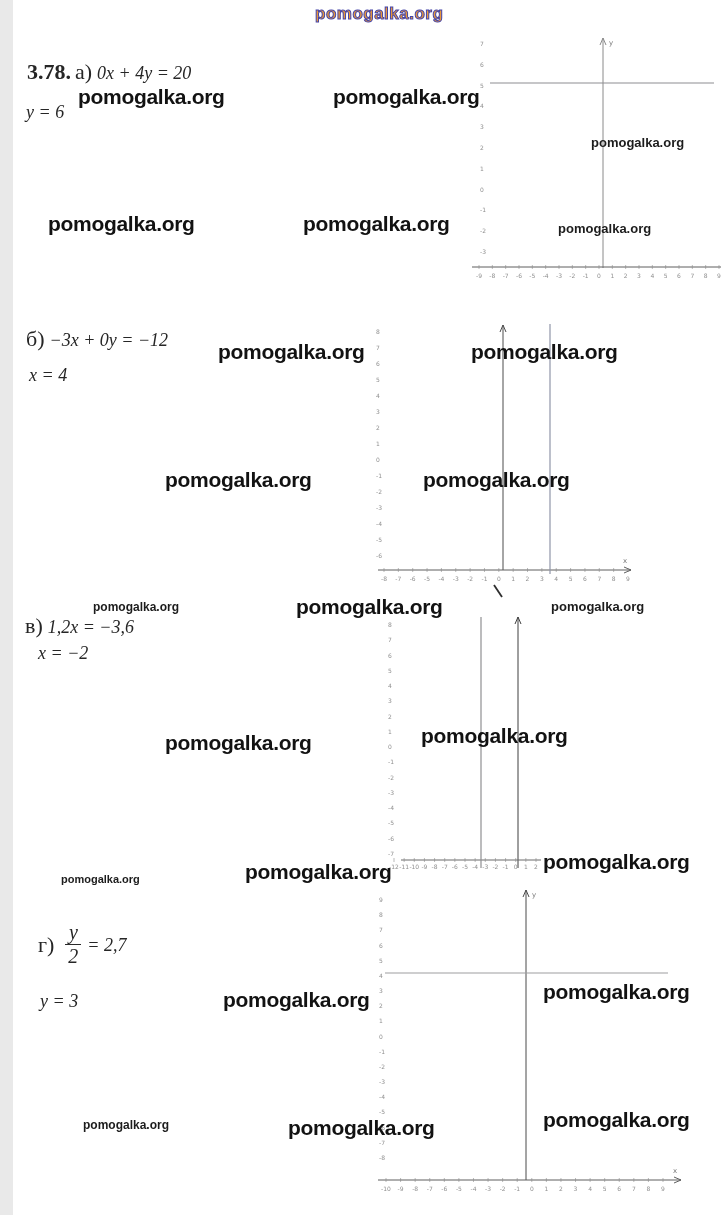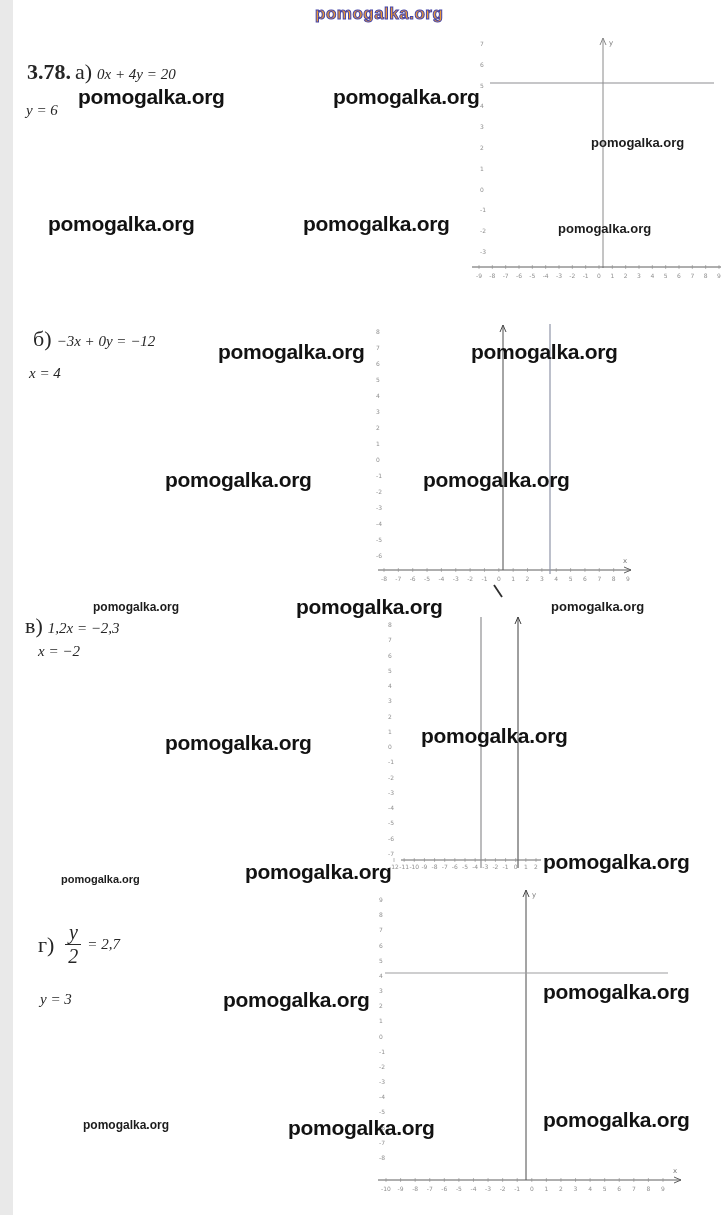--- a/index.html
+++ b/index.html
@@ -21,21 +21,21 @@
     white-space:nowrap;line-height:1;
   }
   .wm-small{
     position:absolute;font-family:"Liberation Sans",sans-serif;
     font-weight:600;color:#1c1c1c;white-space:nowrap;line-height:1;
   }
   
   .mathline{white-space:nowrap;color:#262626;line-height:1;}
   .m-bold{font-family:"Liberation Serif",serif;font-weight:700;font-size:22px;font-style:normal;}
   .m-label{font-family:"Liberation Serif",serif;font-size:22px;font-style:normal;margin:0 5px 0 4px;}
-  .m-eq{font-family:"Liberation Serif",serif;font-size:15px;font-style:italic;}
+  .m-eq{font-family:"Liberation Serif",serif;font-size:18px;font-style:italic;}
   .frac{display:inline-block;text-align:center;vertical-align:middle;margin:0 6px;}
   .frac .num,.frac .den{display:block;font-family:"Liberation Serif",serif;
         font-style:italic;font-size:20px;color:#262626;line-height:1.05;padding:0 3px;}
   .frac .bar{display:block;border-top:1.6px solid #2a2a2a;margin:1px 0;}
   .g-row{display:flex;align-items:center;}
   svg text{font-family:"DejaVu Sans",sans-serif;}
 </style>
 </head>
 <body>
 
@@ -297,27 +297,27 @@
       <div class="wm-small" style="left: 538px; top: 600px; font-size: 13px;">pomogalka.org</div>
       <div class="wm-small" style="left: 48px; top: 874px; font-size: 11px;">pomogalka.org</div>
       <div class="wm-small" style="left: 70px; top: 1119px; font-size: 12px;">pomogalka.org</div>
     </div>
 
   <div class="abs mathline" style="left:14px;top:61px;">
     <span class="m-bold">3.78.</span><span class="m-label">а)</span><span class="m-eq">0x + 4y = 20</span>
   </div>
   <div class="abs mathline m-eq" style="left:13px;top:103px;">y = 6</div>
 
-  <div class="abs mathline" style="left:20px;top:328px;">
+  <div class="abs mathline" style="left:13px;top:328px;">
     <span class="m-label" style="margin-left:0;">б)</span><span class="m-eq">−3x + 0y = −12</span>
   </div>
   <div class="abs mathline m-eq" style="left:16px;top:366px;">x = 4</div>
 
   <div class="abs mathline" style="left:12px;top:615px;">
-    <span class="m-label" style="margin-left:0;">в)</span><span class="m-eq">1,2x = −2,3</span>
+    <span class="m-label" style="margin-left:0;">в)</span><span class="m-eq">1,2x = −3,6</span>
   </div>
   <div class="abs mathline m-eq" style="left:25px;top:644px;">x = −2</div>
 
   <div class="abs mathline g-row" style="left:25px;top:922px;">
     <span class="m-label" style="margin-left:0;">г)</span>
     <span class="frac">
       <span class="num">y</span>
       <span class="bar"></span>
       <span class="den">2</span>
     </span>

